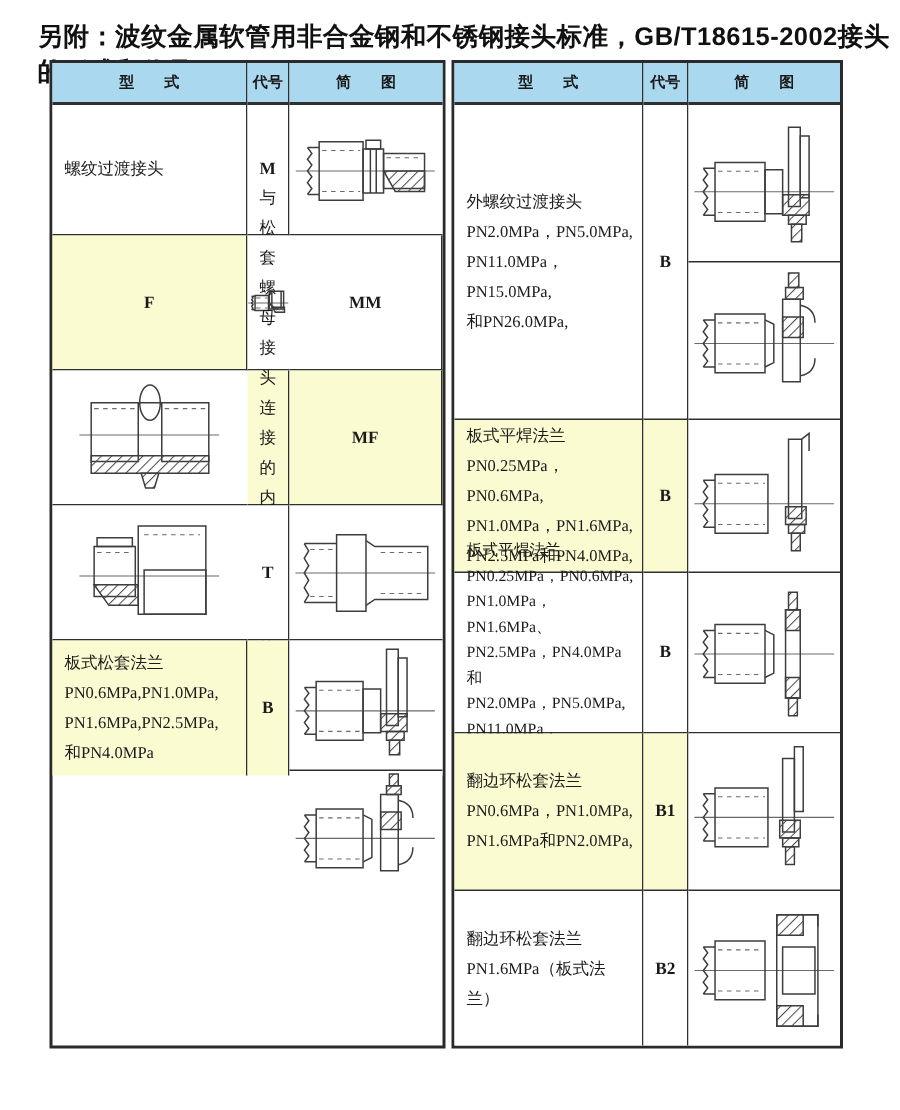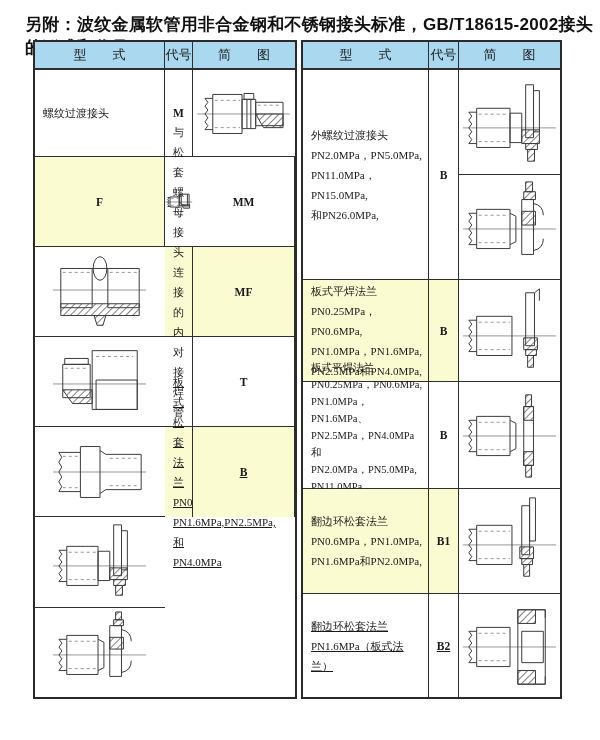--- a/index.html
+++ b/index.html
@@ -9,23 +9,23 @@
         font-weight:bold;font-size:17px;letter-spacing:.3px;color:#111;}
   .tbl{position:absolute;top:40px;border:2px solid #2a2a2a;background:#fff;
        display:grid;box-sizing:border-box;}
   #tbl-left {left:33px; width:264px;height:659px;grid-template-columns:130px 28px 1fr;
              grid-template-rows:28px 87px 90px 90px 90px 90px 180px;}
   #tbl-right{left:301px;width:261px;height:659px;grid-template-columns:126px 30px 1fr;
              grid-template-rows:28px 210px 102px 107px 105px 103px;}
   .cell{border-right:1px solid #2f2f2f;border-bottom:1px solid #2f2f2f;box-sizing:border-box;
         position:relative;background:#fff;}
   .cell.lastcol{border-right:none;text-align:center;}
-  .cell.lastrow{border-bottom:none;text-decoration:underline;}
+  .cell.lastrow{border-bottom:none;}
   .hdr{background:#aad8ef;display:flex;align-items:center;justify-content:center;
-       font-weight:normal;font-size:13px;border-bottom-width:2px;}
+       font-weight:bold;font-size:10px;border-bottom-width:2px;}
   .hl{background:#fbfbd2;}
   .type{display:flex;flex-direction:column;justify-content:center;padding:4px 4px 4px 8px;
         font-size:11px;line-height:20px;white-space:pre-line;}
   .type.tight{line-height:17px;font-size:10.5px;}
   .code{display:flex;align-items:center;justify-content:center;
         font-size:11.5px;font-weight:bold;}
   .diag{display:flex;align-items:center;justify-content:center;}
   .diag-stack{display:flex;flex-direction:column;}
   .diag-stack .sub{flex:1;display:flex;align-items:center;justify-content:center;}
   .diag-stack .sub + .sub{border-top:1px solid #2f2f2f;}
@@ -108,21 +108,20 @@
         <line class="cl" x1="2" y1="44" x2="97" y2="44"></line>
         <rect class="ln" x="12" y="24" width="28" height="34"></rect>
         <rect class="ln" x="14" y="18" width="24" height="6"></rect>
         <rect class="ln" x="42" y="10" width="46" height="60"></rect>
         <rect class="ln" x="46" y="40" width="42" height="30"></rect>
         <polygon class="ht" points="12,50 42,50 42,64 22,64"></polygon>
         <path class="dash" d="M14 28 h24 M46 16 h38"></path>
       </svg>
     </div>
 
-    <div class="cell type">对接焊管</div>
     <div class="cell code">T</div>
     <div class="cell diag lastcol">
       <svg class="d" width="98" height="84" viewBox="0 0 100 84">
         <line class="cl" x1="2" y1="42" x2="97" y2="42"></line>
         <path class="ln" d="M8 22 h22 M8 62 h22 M8 22 l3 5 -3 5 3 5 -3 5 3 5 -3 5 3 5 -3 5"></path>
         <rect class="ln" x="30" y="16" width="20" height="52"></rect>
         <path class="ln" d="M50 20 l6 4 h36 v36 h-36 l-6 4"></path>
         <path class="dash" d="M12 26 h16 M12 58 h16 M60 28 h28 M60 56 h28"></path>
       </svg>
     </div>

